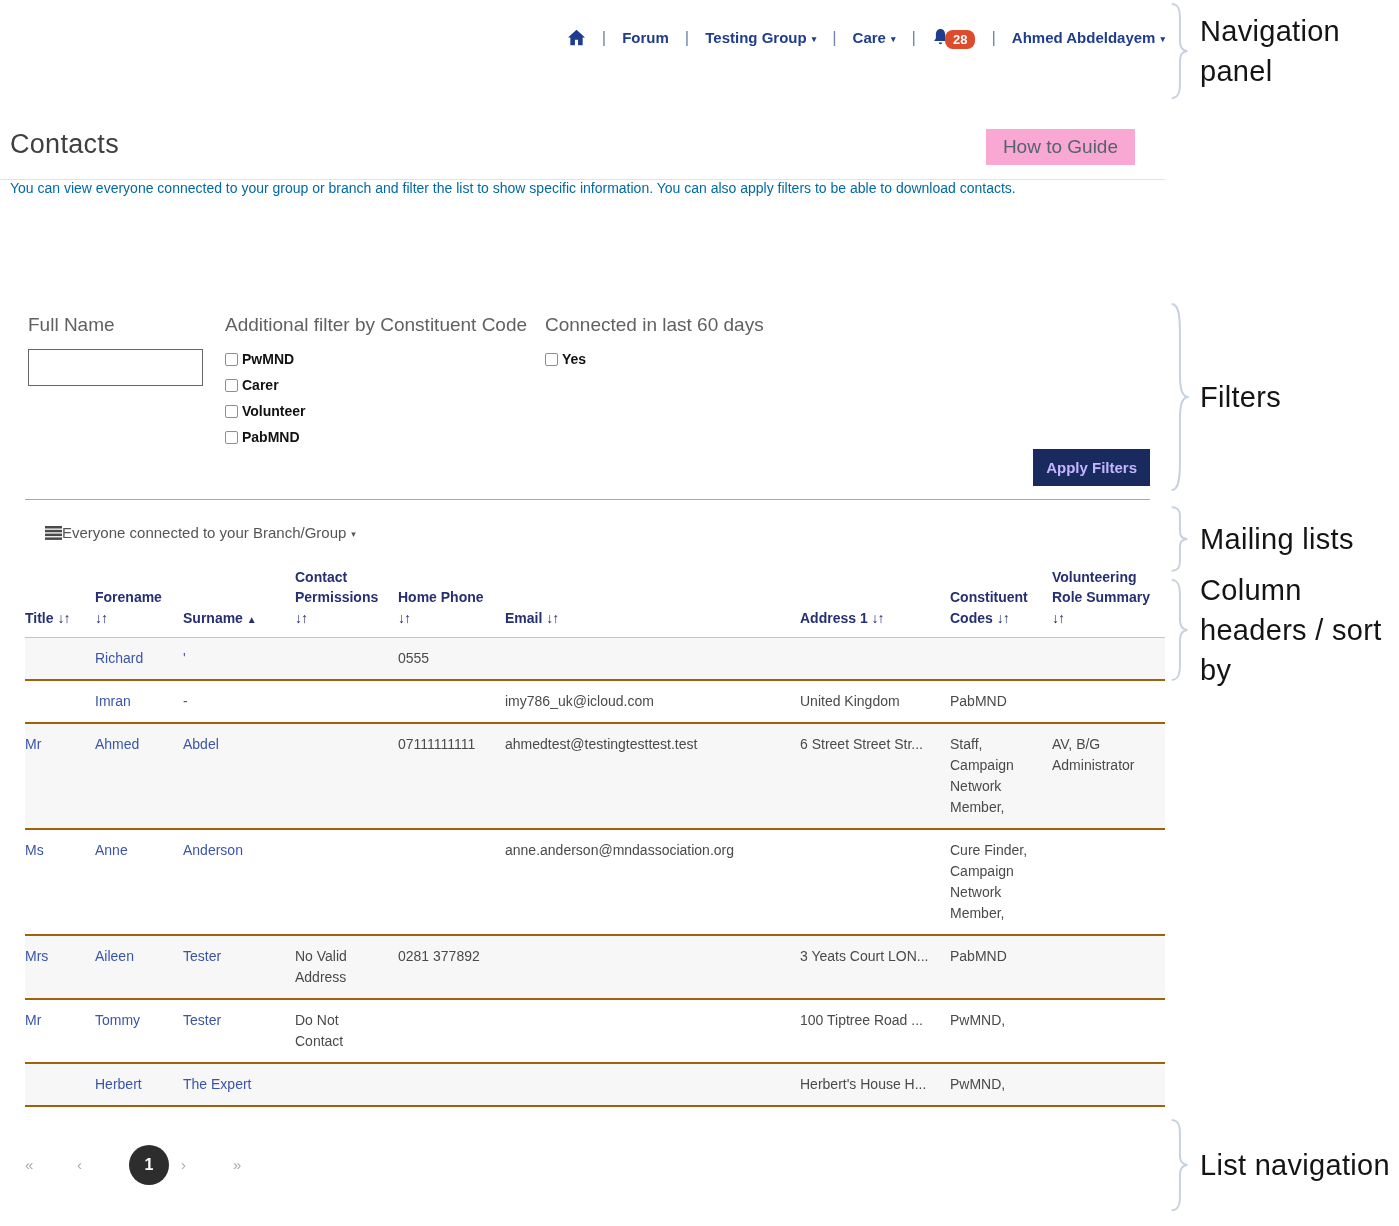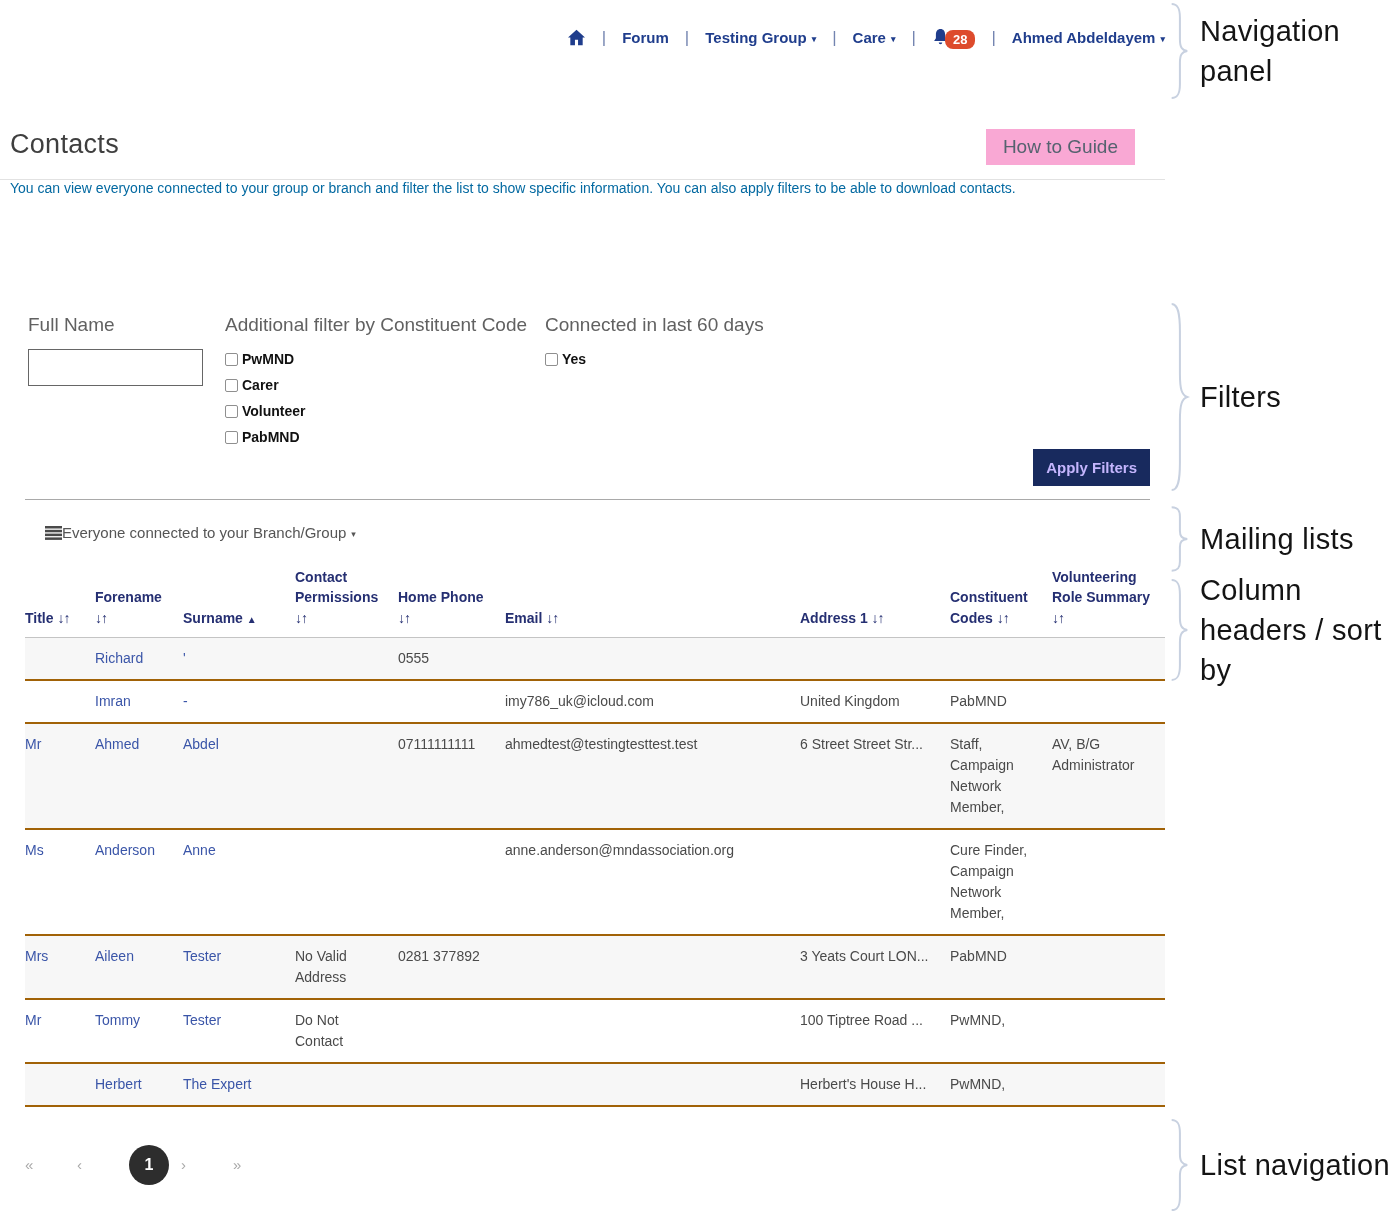--- a/index.html
+++ b/index.html
@@ -264,22 +264,22 @@
           <div class="cell link">Abdel</div>
           <div class="cell"></div>
           <div class="cell">07111111111</div>
           <div class="cell">ahmedtest@testingtesttest.test</div>
           <div class="cell">6 Street Street Str...</div>
           <div class="cell">Staff, Campaign Network Member,</div>
           <div class="cell">AV, B/G Administrator</div>
         </div>
         <div class="grid-row row">
           <div class="cell link">Ms</div>
+          <div class="cell link">Anne</div>
           <div class="cell link">Anderson</div>
-          <div class="cell link">Anne</div>
           <div class="cell"></div>
           <div class="cell"></div>
           <div class="cell">anne.anderson@mndassociation.org</div>
           <div class="cell"></div>
           <div class="cell">Cure Finder, Campaign Network Member,</div>
           <div class="cell"></div>
         </div>
         <div class="grid-row row">
           <div class="cell link">Mrs</div>
           <div class="cell link">Aileen</div>

